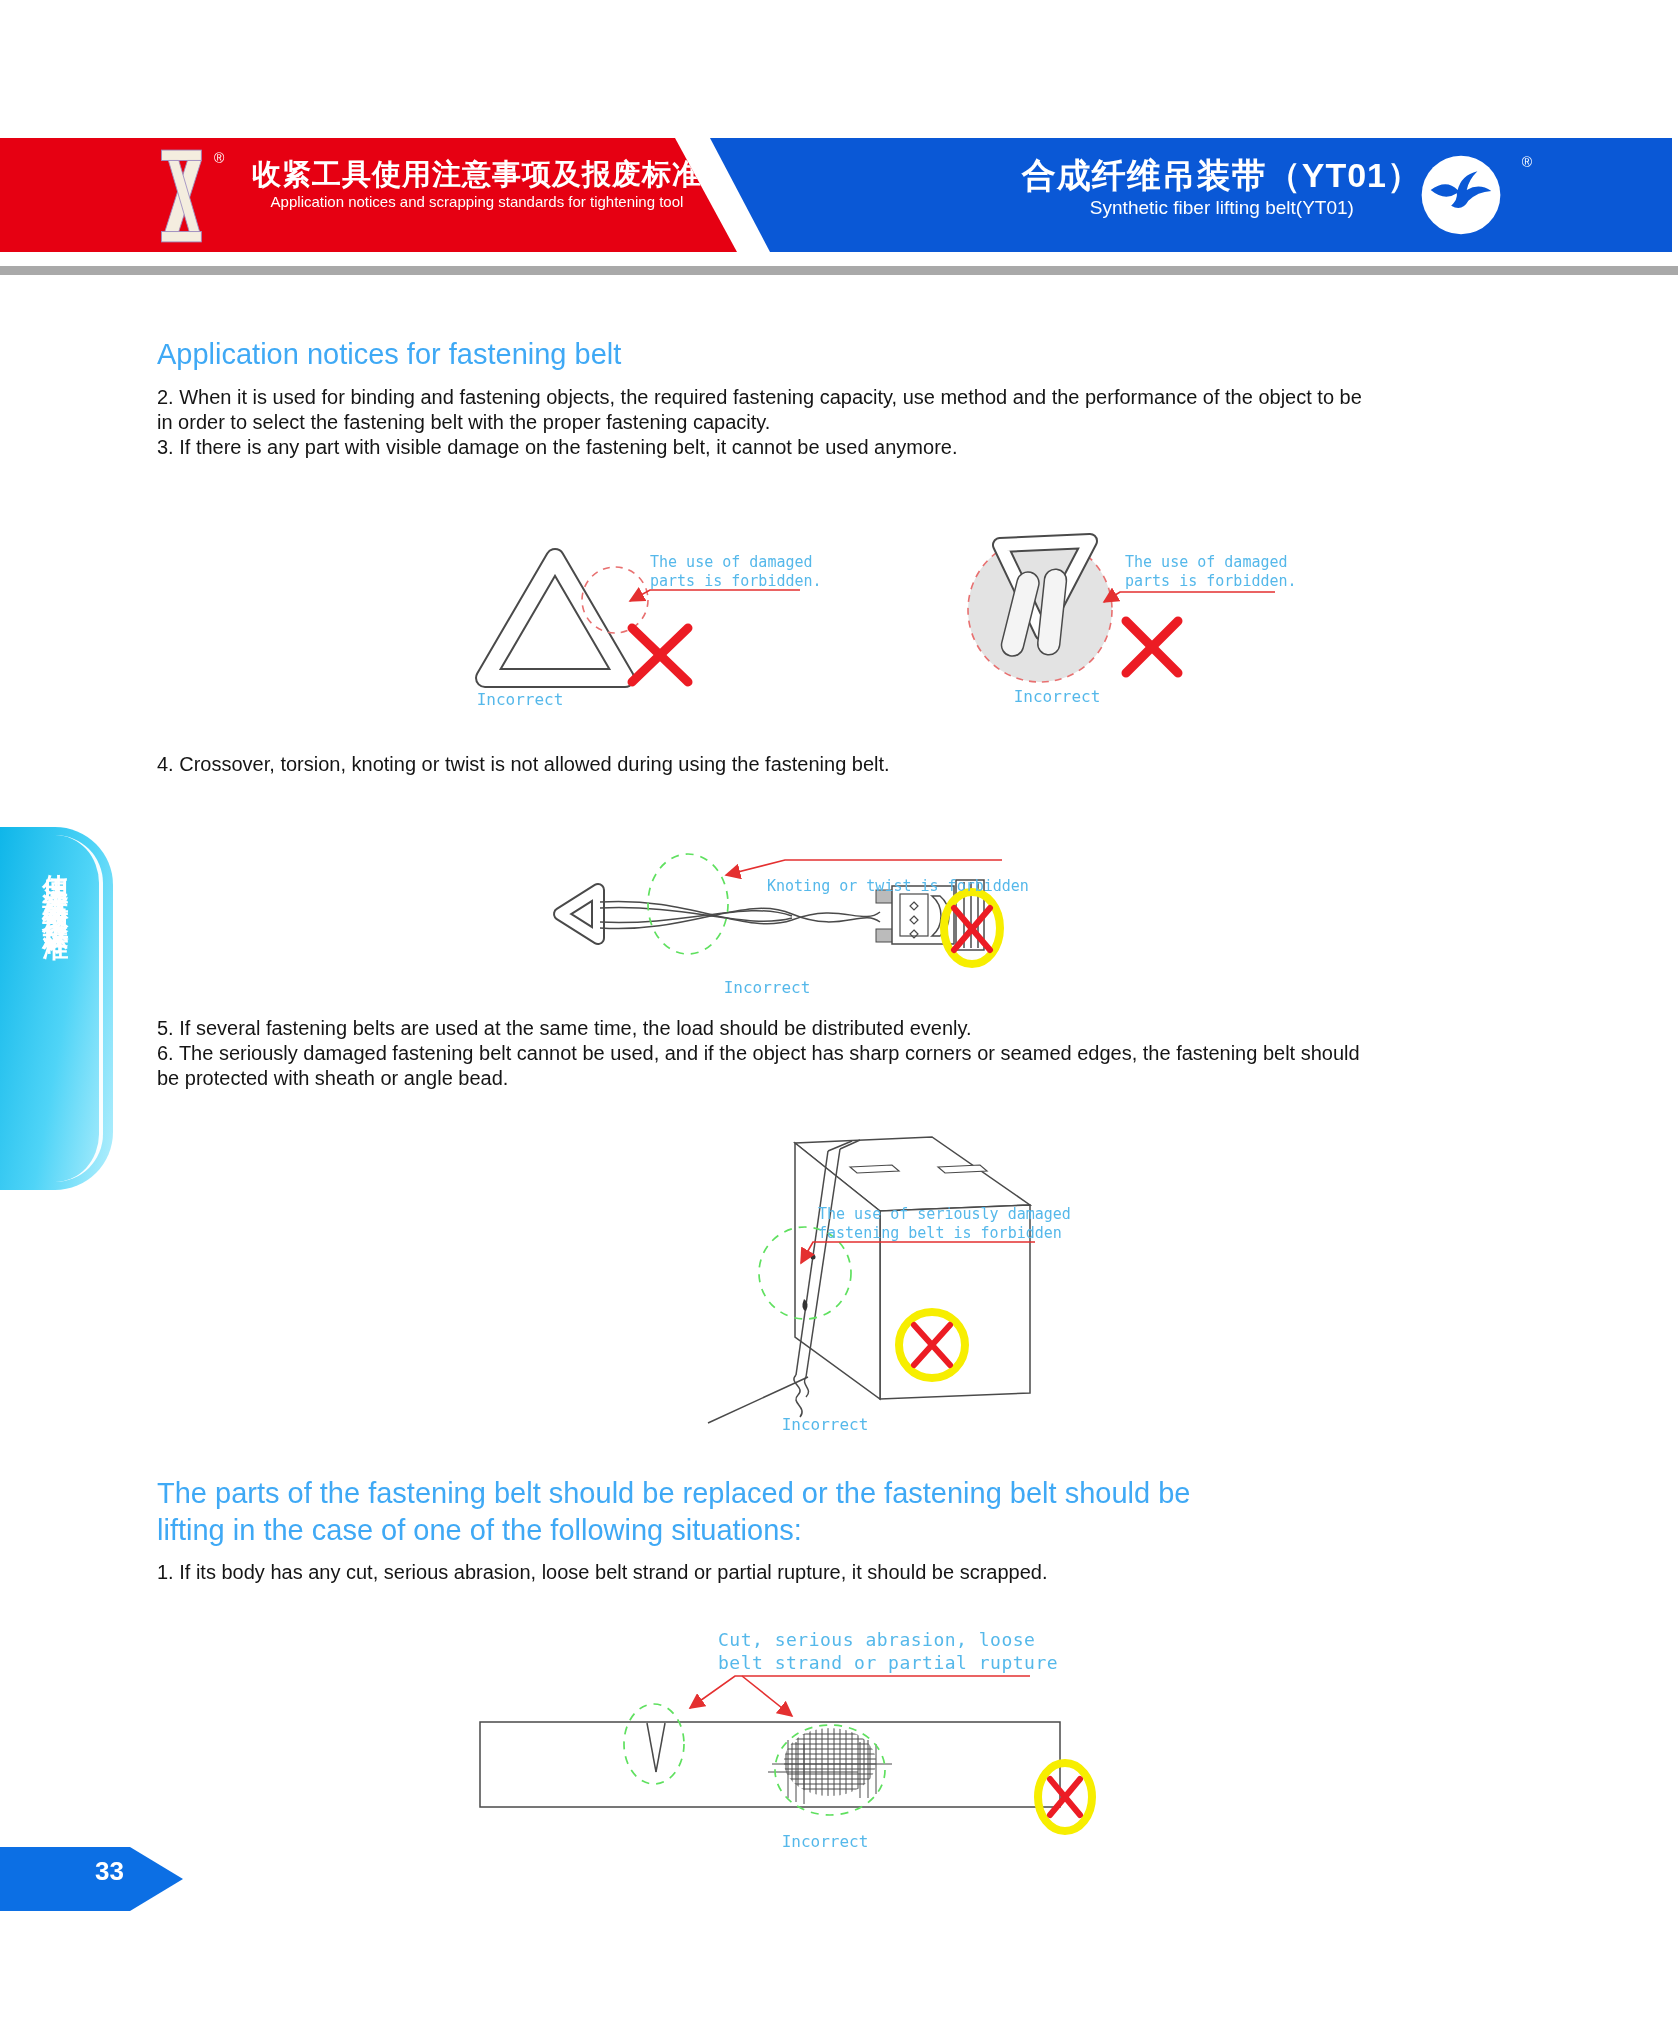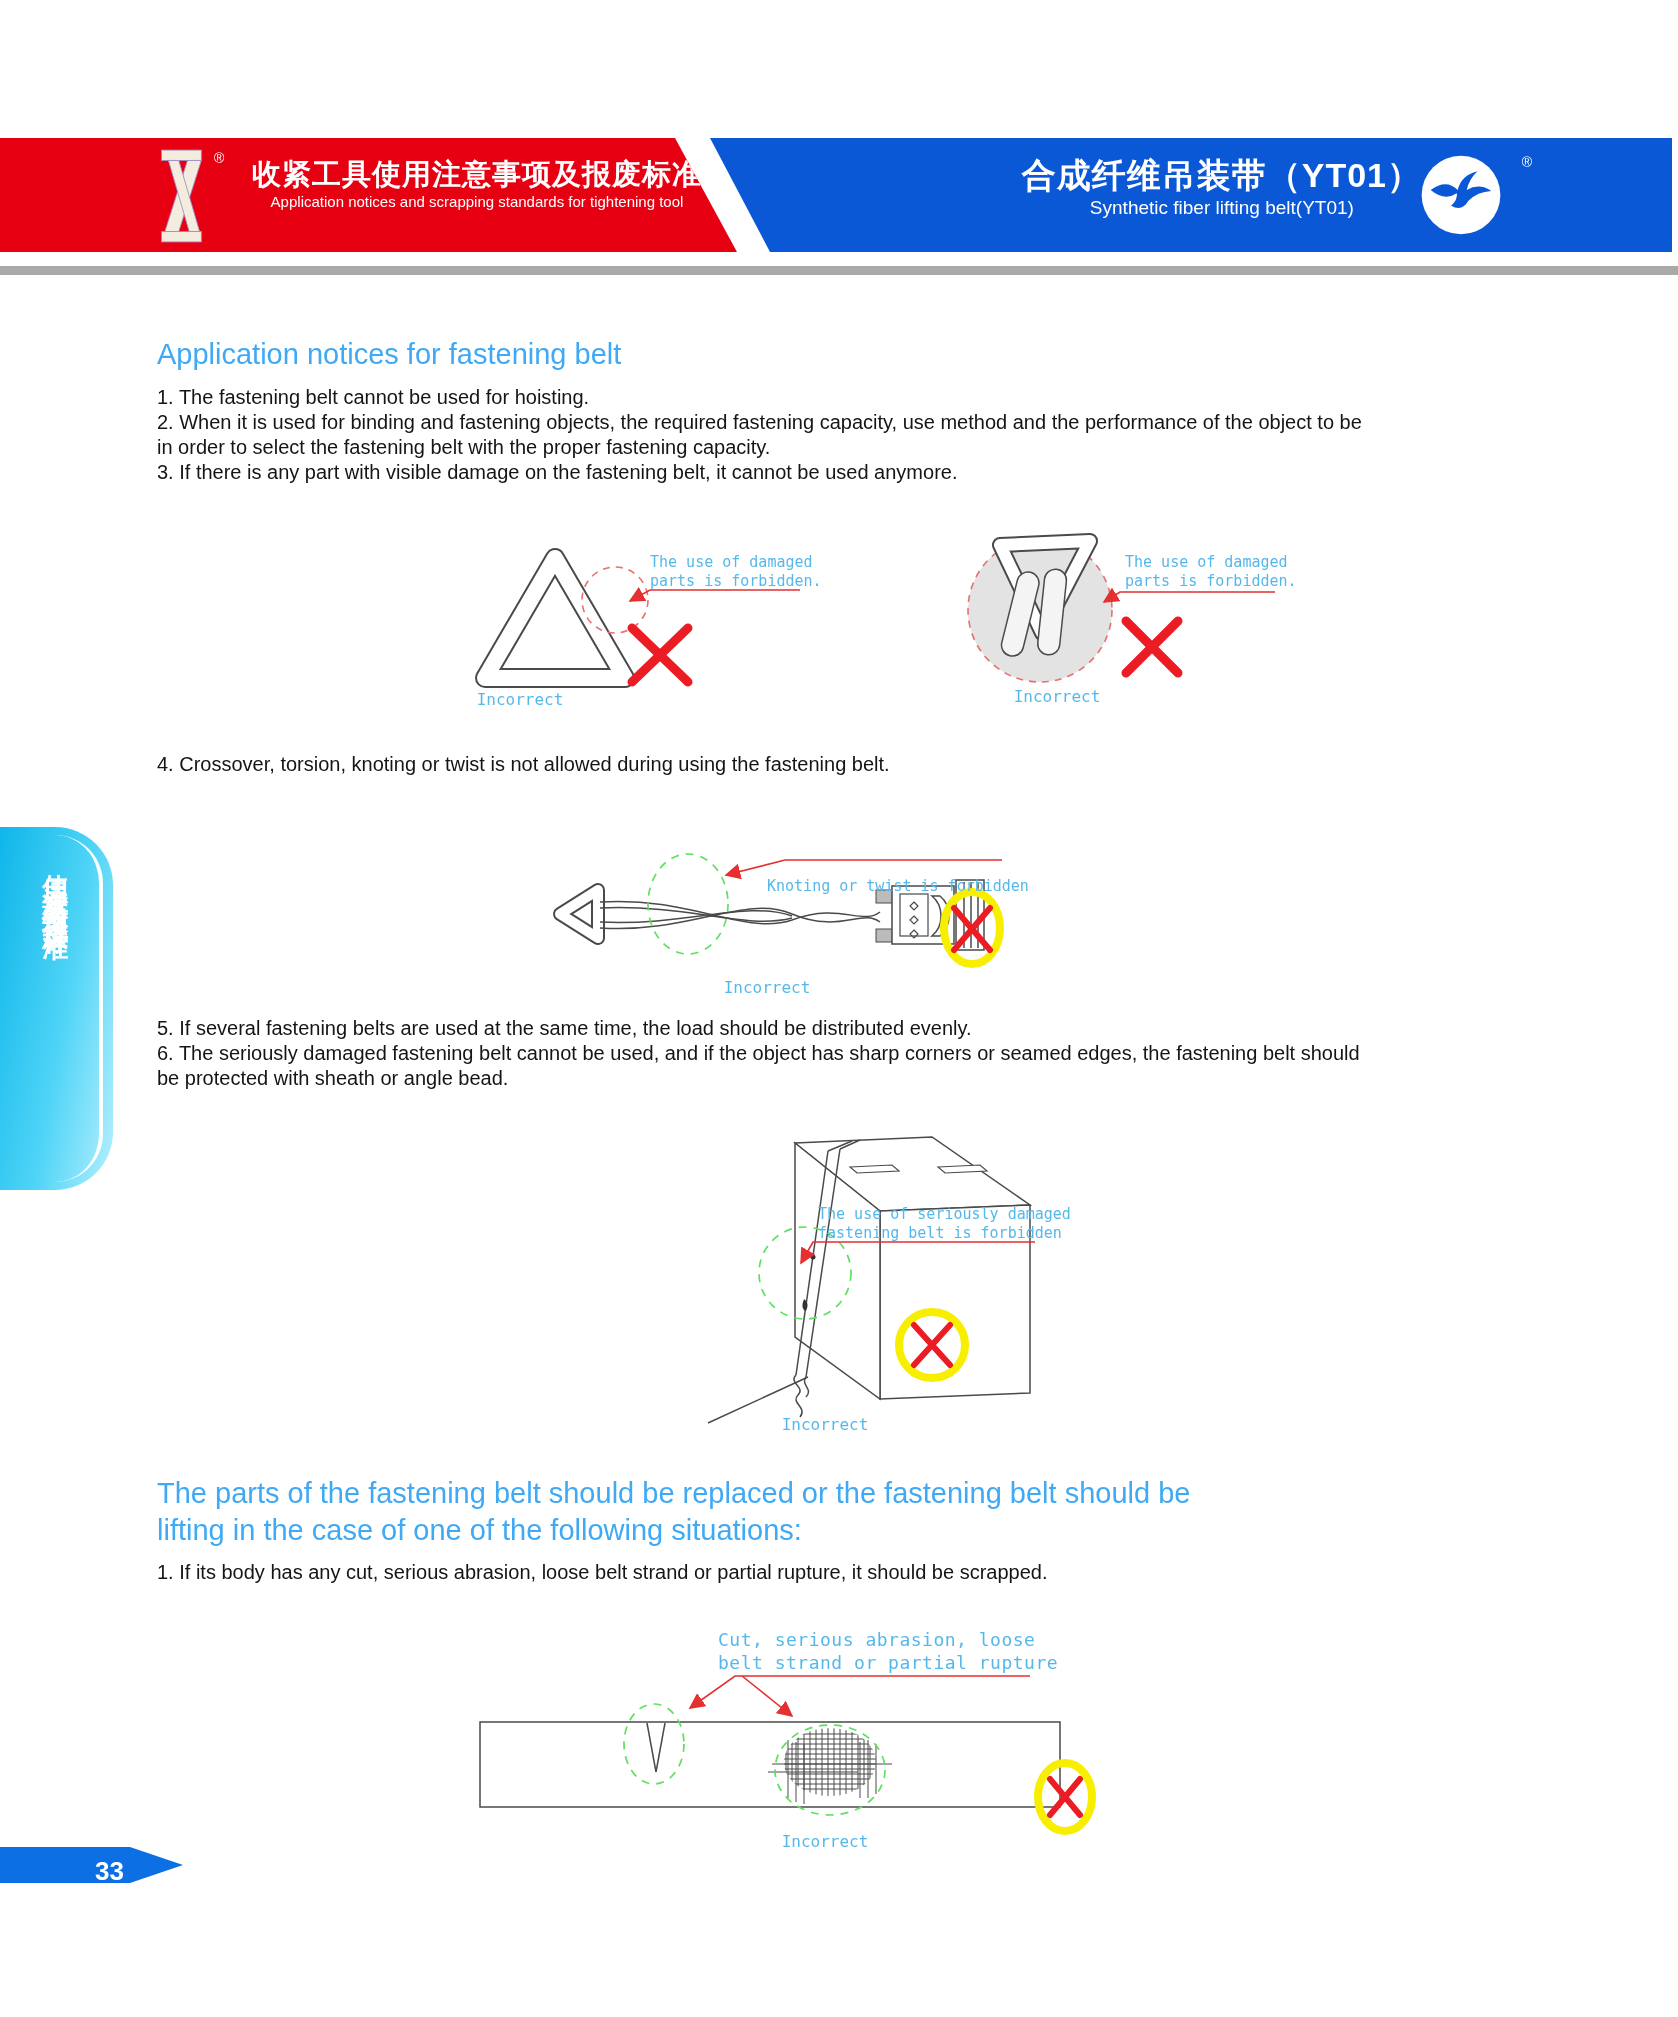--- a/index.html
+++ b/index.html
@@ -46,21 +46,21 @@
   .ring-o{fill:none;stroke:#4A4A4A;stroke-linejoin:round;}
   .ring-i{fill:none;stroke:#fff;stroke-linejoin:round;}
   .xmark{stroke:#EC1C24;stroke-width:9;stroke-linecap:round;}
   .xmark-s{stroke:#EC1C24;stroke-width:6;stroke-linecap:round;}
   .leader{stroke:#E43030;stroke-width:1.6;fill:none;}
   .dash-red{stroke:#E87070;stroke-width:1.6;fill:none;stroke-dasharray:7 6;}
   .dash-green{stroke:#5FE05F;stroke-width:1.7;fill:none;stroke-dasharray:8 7;}
   .yellow-ring{stroke:#F7EE00;stroke-width:8;fill:none;}
 
   
-  .footer-flag{left:0;top:1847px;width:183px;height:36px;background:#0C6FE4;
+  .footer-flag{left:0;top:1847px;width:183px;height:64px;background:#0C6FE4;
                clip-path:polygon(0 0,130px 0,183px 50%,130px 100%,0 100%);}
   .footer-num{position:absolute;left:95px;top:9px;color:#fff;font-weight:bold;font-size:26px;}
 </style>
 </head>
 <body>
 
 <div class="page">
 
   <div class="abs red-banner">
     <span class="abs" style="left:158px;top:10px;">
@@ -97,21 +97,20 @@
   <div class="abs divider"></div>
 
   <div class="abs sidebar">
     <div class="sidebar-arc"></div>
     <div class="sidebar-text">使用注意事项及报废标准</div>
   </div>
 
   <div class="abs h-blue" style="left:157px;top:336px;">Application notices for fastening belt</div>
 
   <div class="abs" style="left:157px;top:385px;">
-    <div class="body-line">1. The fastening belt cannot be used for hoisting.</div>
     <div class="body-line">2. When it is used for binding and fastening objects, the required fastening capacity, use method and the performance of the object to be</div>
     <div class="body-line">in order to select the fastening belt with the proper fastening capacity.</div>
     <div class="body-line">3. If there is any part with visible damage on the fastening belt, it cannot be used anymore.</div>
   </div>
 
   <div class="abs" style="left:450px;top:540px;width:420px;height:175px;">
     <svg width="420" height="175" viewBox="0 0 420 175">
       <defs>
         <marker id="ah" markerWidth="12" markerHeight="10" refX="9" refY="5" orient="auto">
           <path d="M0,0 L10,5 L0,10 Z" fill="#E43030"></path>

